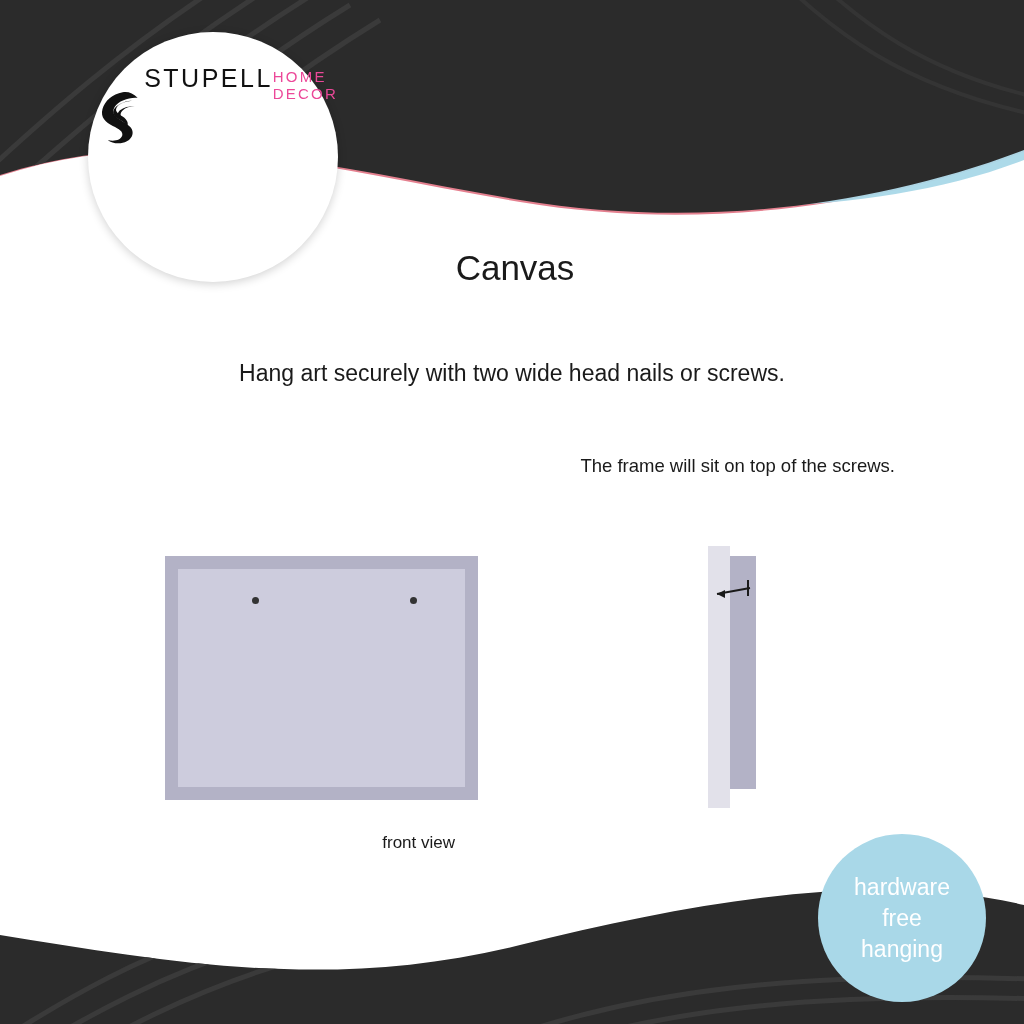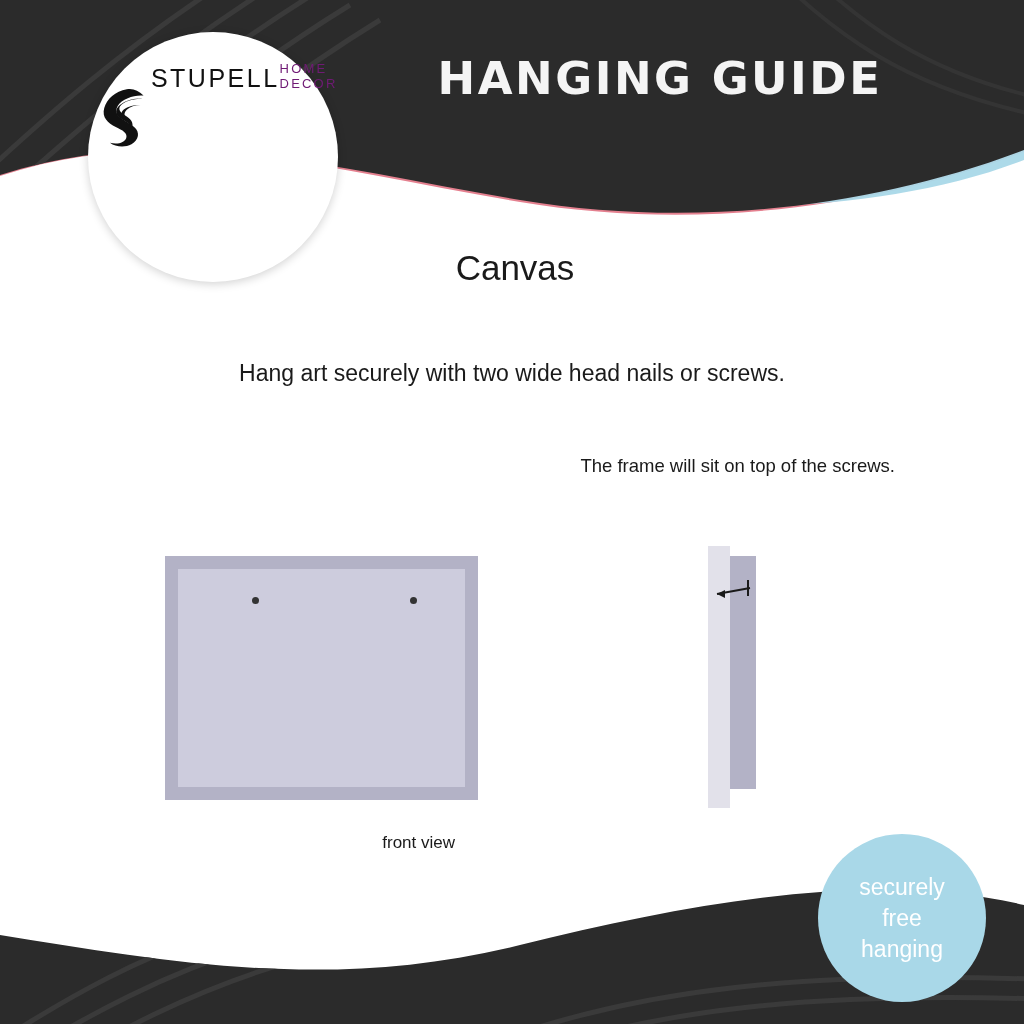--- a/index.html
+++ b/index.html
@@ -66,24 +66,24 @@
     height: 118px;
   }
   .logo-name {
     margin-top: 6px;
     font-size: 25px;
     letter-spacing: 2.5px;
     color: #111;
     font-family: "Liberation Sans", sans-serif;
   }
   .logo-sub {
-    margin-top: 3px;
-    font-size: 13px;
+    margin-top: 10px;
+    font-size: 15px;
     letter-spacing: 2.2px;
-    color: #701a75;
+    color: #ec4899;
     font-family: "Liberation Sans", sans-serif;
   }
 
   
   .product-type {
     position: absolute;
     left: 340px;
     top: 240px;
     width: 350px;
     text-align: center;
@@ -258,21 +258,20 @@
       <g stroke="#3a3a3a" stroke-width="5" fill="none">
         <path d="M-60,1080 C60,1000 150,945 290,910"></path>
         <path d="M-50,1100 C80,1018 175,962 320,928"></path>
         <path d="M-30,1120 C105,1036 200,980 350,946"></path>
         <path d="M500,1040 C640,990 800,970 1060,980"></path>
         <path d="M510,1060 C650,1010 810,990 1070,1000"></path>
       </g>
     </g>
   </svg>
 
-  <div class="header-title">HANGING GUIDE</div>
 
   <div class="logo-badge">
     <svg class="logo-mark" viewBox="0 0 120 118">
       <path d="M74,6 C52,10 36,24 31,42 C26,60 38,71 53,78 C66,84 76,90 73,99 C70,108 56,112 42,108 C52,116 70,118 83,111 C97,103 100,88 88,78 C78,69 62,63 56,54 C50,44 58,30 76,23 C85,19 96,17 106,18 C96,8 86,4 74,6 Z" fill="#111"></path>
       <path d="M104,24 C88,22 68,28 58,39 C50,48 54,57 64,63 C74,69 84,74 82,82 C88,75 85,65 74,58 C64,52 57,46 61,39 C67,29 86,24 104,24 Z" fill="#111"></path>
       <path d="M100,36 C86,35 72,40 66,47 C61,53 65,59 73,64 C69,56 68,51 74,45 C80,39 90,36 100,36 Z" fill="#111"></path>
     </svg>
     <div class="logo-name">STUPELL</div>
     <div class="logo-sub">HOME DECOR</div>
   </div>
@@ -294,18 +293,18 @@
     <div class="side-wall"></div>
     <div class="side-frame"></div>
     <svg class="side-nail-svg" viewBox="0 0 72 262">
       <line x1="17" y1="48" x2="50" y2="42" stroke="#1a1a1a" stroke-width="2"></line>
       <line x1="48" y1="34" x2="48" y2="50" stroke="#1a1a1a" stroke-width="2"></line>
       <polygon points="17,48 25,44 25,52" fill="#1a1a1a"></polygon>
     </svg>
   </div>
 
   <div class="hardware-badge">
-    <span>securely</span>
+    <span>hardware</span>
     <span>free</span>
     <span>hanging</span>
   </div>
 
 </div>
 
 </body></html>

